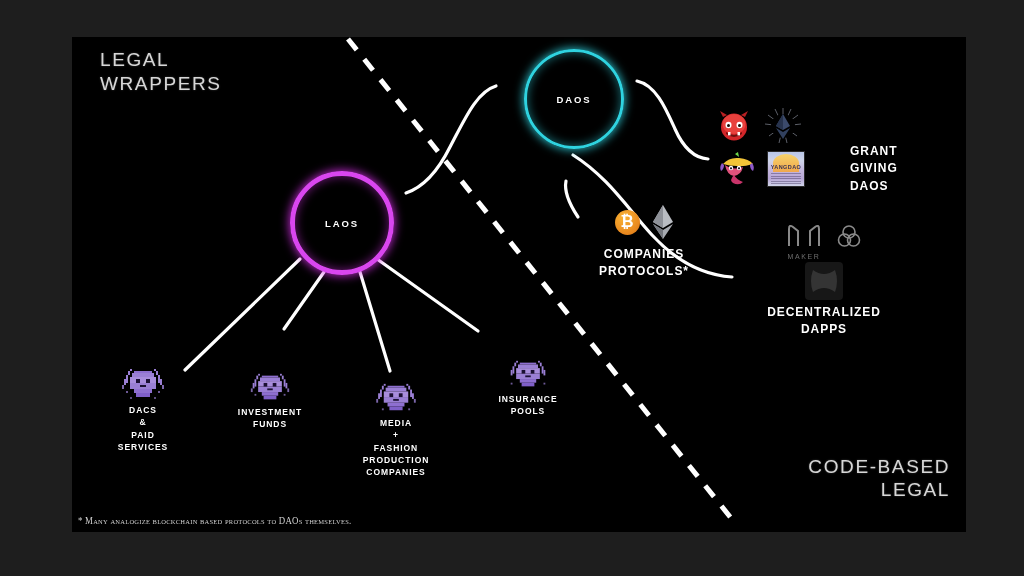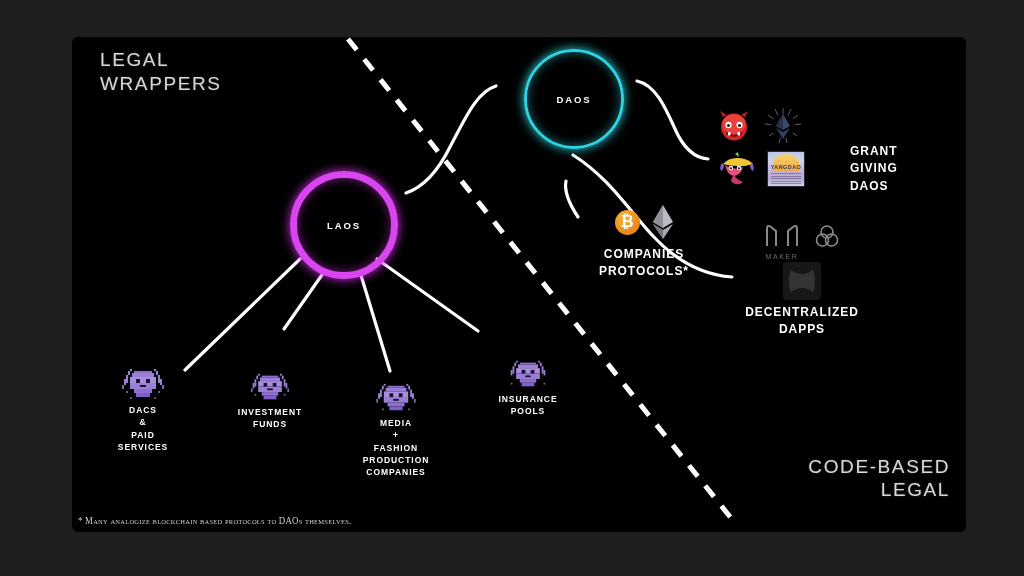--- a/index.html
+++ b/index.html
@@ -8,21 +8,20 @@
     background:#1e1e1e;
     font-family:"Liberation Sans",sans-serif;
     overflow:hidden;
   }
   #slide{
     position:absolute;
     left:72px;top:37px;
     width:894px;height:495px;
     background:#000000;
     overflow:hidden;
-    border-radius:6px;
   }
   
   .corner-title{
     position:absolute;
     color:#d7d7d7;
     font-size:19px;
     letter-spacing:1.6px;
     line-height:1.25;
     font-weight:400;
     white-space:pre-line;
@@ -54,21 +53,21 @@
     display:flex;align-items:center;justify-content:center;
   }
   .node-circle span{
     color:#ffffff;
     font-size:9.5px;
     font-weight:700;
     letter-spacing:1.9px;
   }
   #circle-laos{
     left:218px;top:134px;width:94px;height:94px;
-    border:7px solid #d946ef;
+    border:5px solid #d946ef;
     box-shadow:0 0 10px 1px rgba(214,46,232,.85),
                inset 0 0 10px 1px rgba(214,46,232,.45);
   }
   #circle-daos{
     left:452px;top:12px;width:94px;height:94px;
     border:3px solid #2fd3e0;
     box-shadow:0 0 10px 1px rgba(47,211,224,.85),
                inset 0 0 10px 1px rgba(47,211,224,.45);
   }
 
@@ -379,21 +378,21 @@
             </div>
           </div>
         </div>
       </div>
       <div class="caption" style="text-align:left;margin-top:36px;">GRANT
 GIVING
 DAOS</div>
     </div>
   </div>
 
-  <div class="cluster" style="left:650px;top:184px;width:160px;">
+  <div class="cluster" style="left:672px;top:184px;width:160px;">
     <div class="icon-row" style="gap:16px;align-items:flex-start;">
       <div>
         <svg width="34" height="27" viewBox="0 0 34 27">
           <g fill="none" stroke="#8a8a8a" stroke-width="2">
             <path d="M2 25 L2 8 Q2 3 6 6 L11 10 L11 25"></path>
             <path d="M32 25 L32 8 Q32 3 28 6 L23 10 L23 25"></path>
           </g>
         </svg>
         <div class="maker-word">MAKER</div>
       </div>

